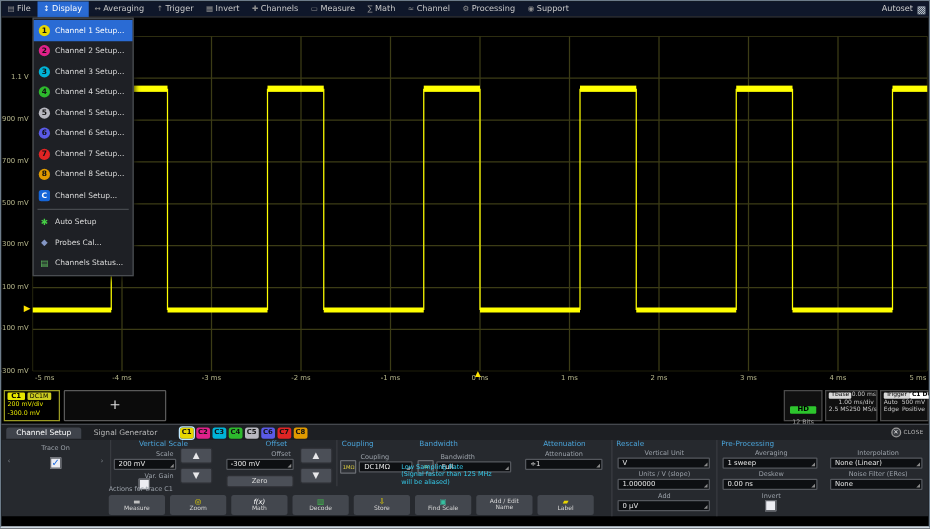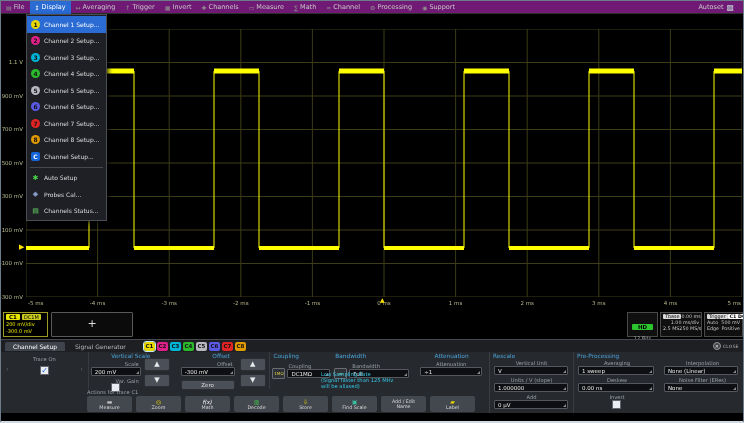--- a/index.html
+++ b/index.html
@@ -6,28 +6,28 @@
   html,body { background:#000; }
   body { font-family:"DejaVu Sans", sans-serif; }
   #app {
     position:relative; width:744px; height:423px; background:#000;
     overflow:hidden; border:1px solid #6d7c8a; border-bottom:2px solid #cfd9e2;
   }
 
   
   .menubar {
     position:absolute; left:0; top:0; width:744px; height:13px;
-    background:#701a75; border-bottom:1px solid #2e2e2e;
+    background:#0f172a; border-bottom:1px solid #2e2e2e;
     display:flex; align-items:center; font-size:6.5px; color:#c8c8c8;
   }
   .mitem { display:flex; align-items:center; gap:2px; padding:0 5px; height:13px; cursor:default; }
   .mitem .mi { font-size:6px; color:#8f8f8f; }
   .mitem.active { background:#2a6bd4; color:#fff; }
   .mitem.active .mi { color:#fff; }
-  .mbar-right { margin-left:auto; display:flex; align-items:flex-start; gap:3px; padding-right:11px; }
+  .mbar-right { margin-left:auto; display:flex; align-items:flex-start; gap:3px; padding-right:4px; }
   .autoset-ic { font-size:8px; color:#b8c2cc; }
 
   
   .gridwrap { position:absolute; left:25px; top:28px; width:716px; height:268px; }
   .ylabs { position:absolute; left:0; top:28px; width:23px; height:268px; }
   .ylab { position:absolute; right:1px; font-size:5.5px; color:#b9b98e; white-space:nowrap; }
   .xlabs { position:absolute; left:25px; top:299px; width:716px; height:9px; }
   .xlab { position:absolute; top:0; font-size:5.5px; color:#b9b98e; white-space:nowrap; }
   .trigmark { position:absolute; left:379px; top:296px; color:#ffe400; font-size:6px; line-height:6px; }
   .chmark { position:absolute; left:18px; top:243px; color:#ffe400; font-size:7px; line-height:7px; }

